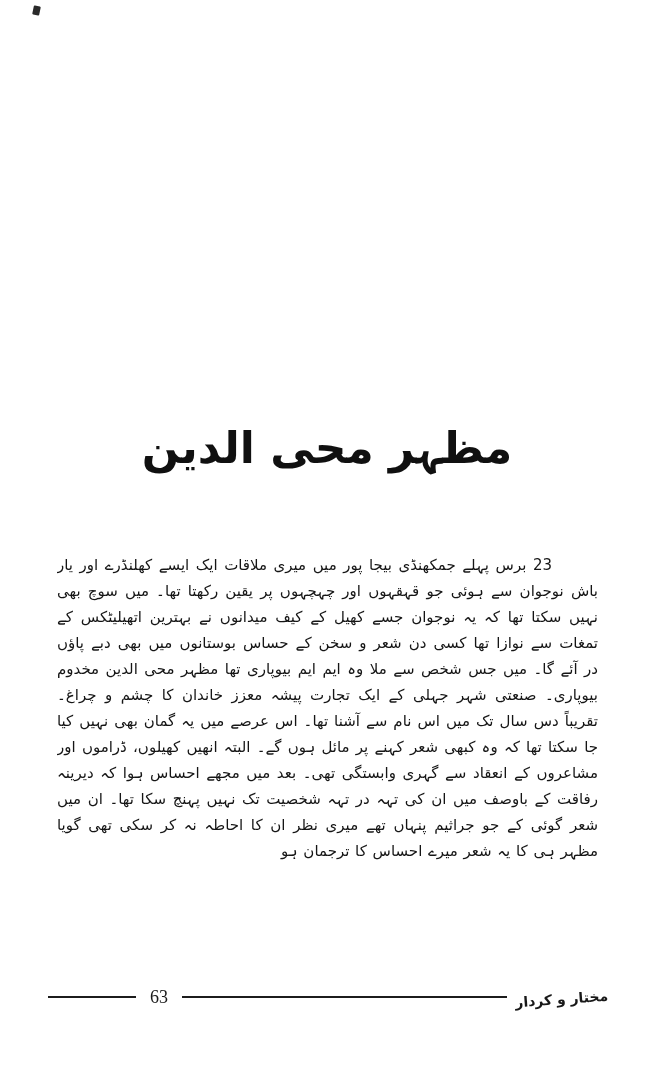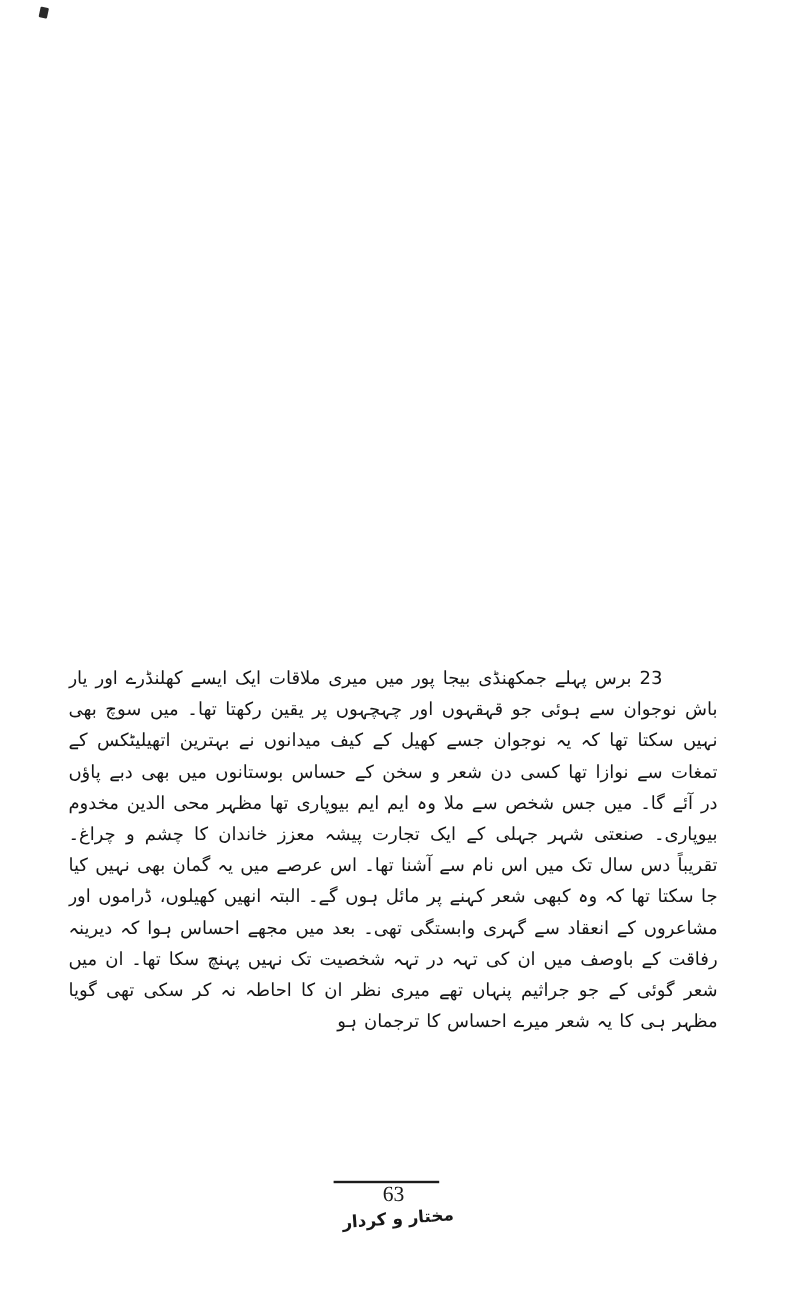--- a/index.html
+++ b/index.html
@@ -63,21 +63,20 @@
     word-spacing: 1px;
   }
   .footer {
     position: absolute;
     left: 48px;
     right: 46px;
     top: 984px;
     height: 26px;
     display: flex;
     align-items: center;
-    flex-direction: column;
   }
   .rule {
     height: 0;
     border-top: 2.5px solid #1c1c1c;
   }
   .rule-left {
     width: 88px;
     margin-right: 12px;
   }
   .page-number {
@@ -102,20 +101,21 @@
     white-space: nowrap;
   }
 </style>
 </head>
 <body>
 
 <div class="page">
 
   <span class="scan-speck"></span>
 
+  <h1 class="chapter-title">مظہر محی الدین</h1>
 
   <p class="body-text" dir="rtl">23 برس پہلے جمکھنڈی بیجا پور میں میری ملاقات ایک ایسے کھلنڈرے اور یار باش نوجوان سے ہوئی جو قہقہوں اور چہچہوں پر یقین رکھتا تھا۔ میں سوچ بھی نہیں سکتا تھا کہ یہ نوجوان جسے کھیل کے کیف میدانوں نے بہترین اتھیلیٹکس کے تمغات سے نوازا تھا کسی دن شعر و سخن کے حساس بوستانوں میں بھی دبے پاؤں در آئے گا۔ میں جس شخص سے ملا وہ ایم ایم بیوپاری تھا مظہر محی الدین مخدوم بیوپاری۔ صنعتی شہر جہلی کے ایک تجارت پیشہ معزز خاندان کا چشم و چراغ۔ تقریباً دس سال تک میں اس نام سے آشنا تھا۔ اس عرصے میں یہ گمان بھی نہیں کیا جا سکتا تھا کہ وہ کبھی شعر کہنے پر مائل ہوں گے۔ البتہ انھیں کھیلوں، ڈراموں اور مشاعروں کے انعقاد سے گہری وابستگی تھی۔ بعد میں مجھے احساس ہوا کہ دیرینہ رفاقت کے باوصف میں ان کی تہہ در تہہ شخصیت تک نہیں پہنچ سکا تھا۔ ان میں شعر گوئی کے جو جراثیم پنہاں تھے میری نظر ان کا احاطہ نہ کر سکی تھی گویا مظہر ہی کا یہ شعر میرے احساس کا ترجمان ہو</p>
 
   <div class="footer">
     <span class="rule rule-left"></span>
     <span class="page-number">63</span>
     <span class="rule rule-right"></span>
     <span class="book-title" dir="rtl">مختار و کردار</span>
   </div>
 

